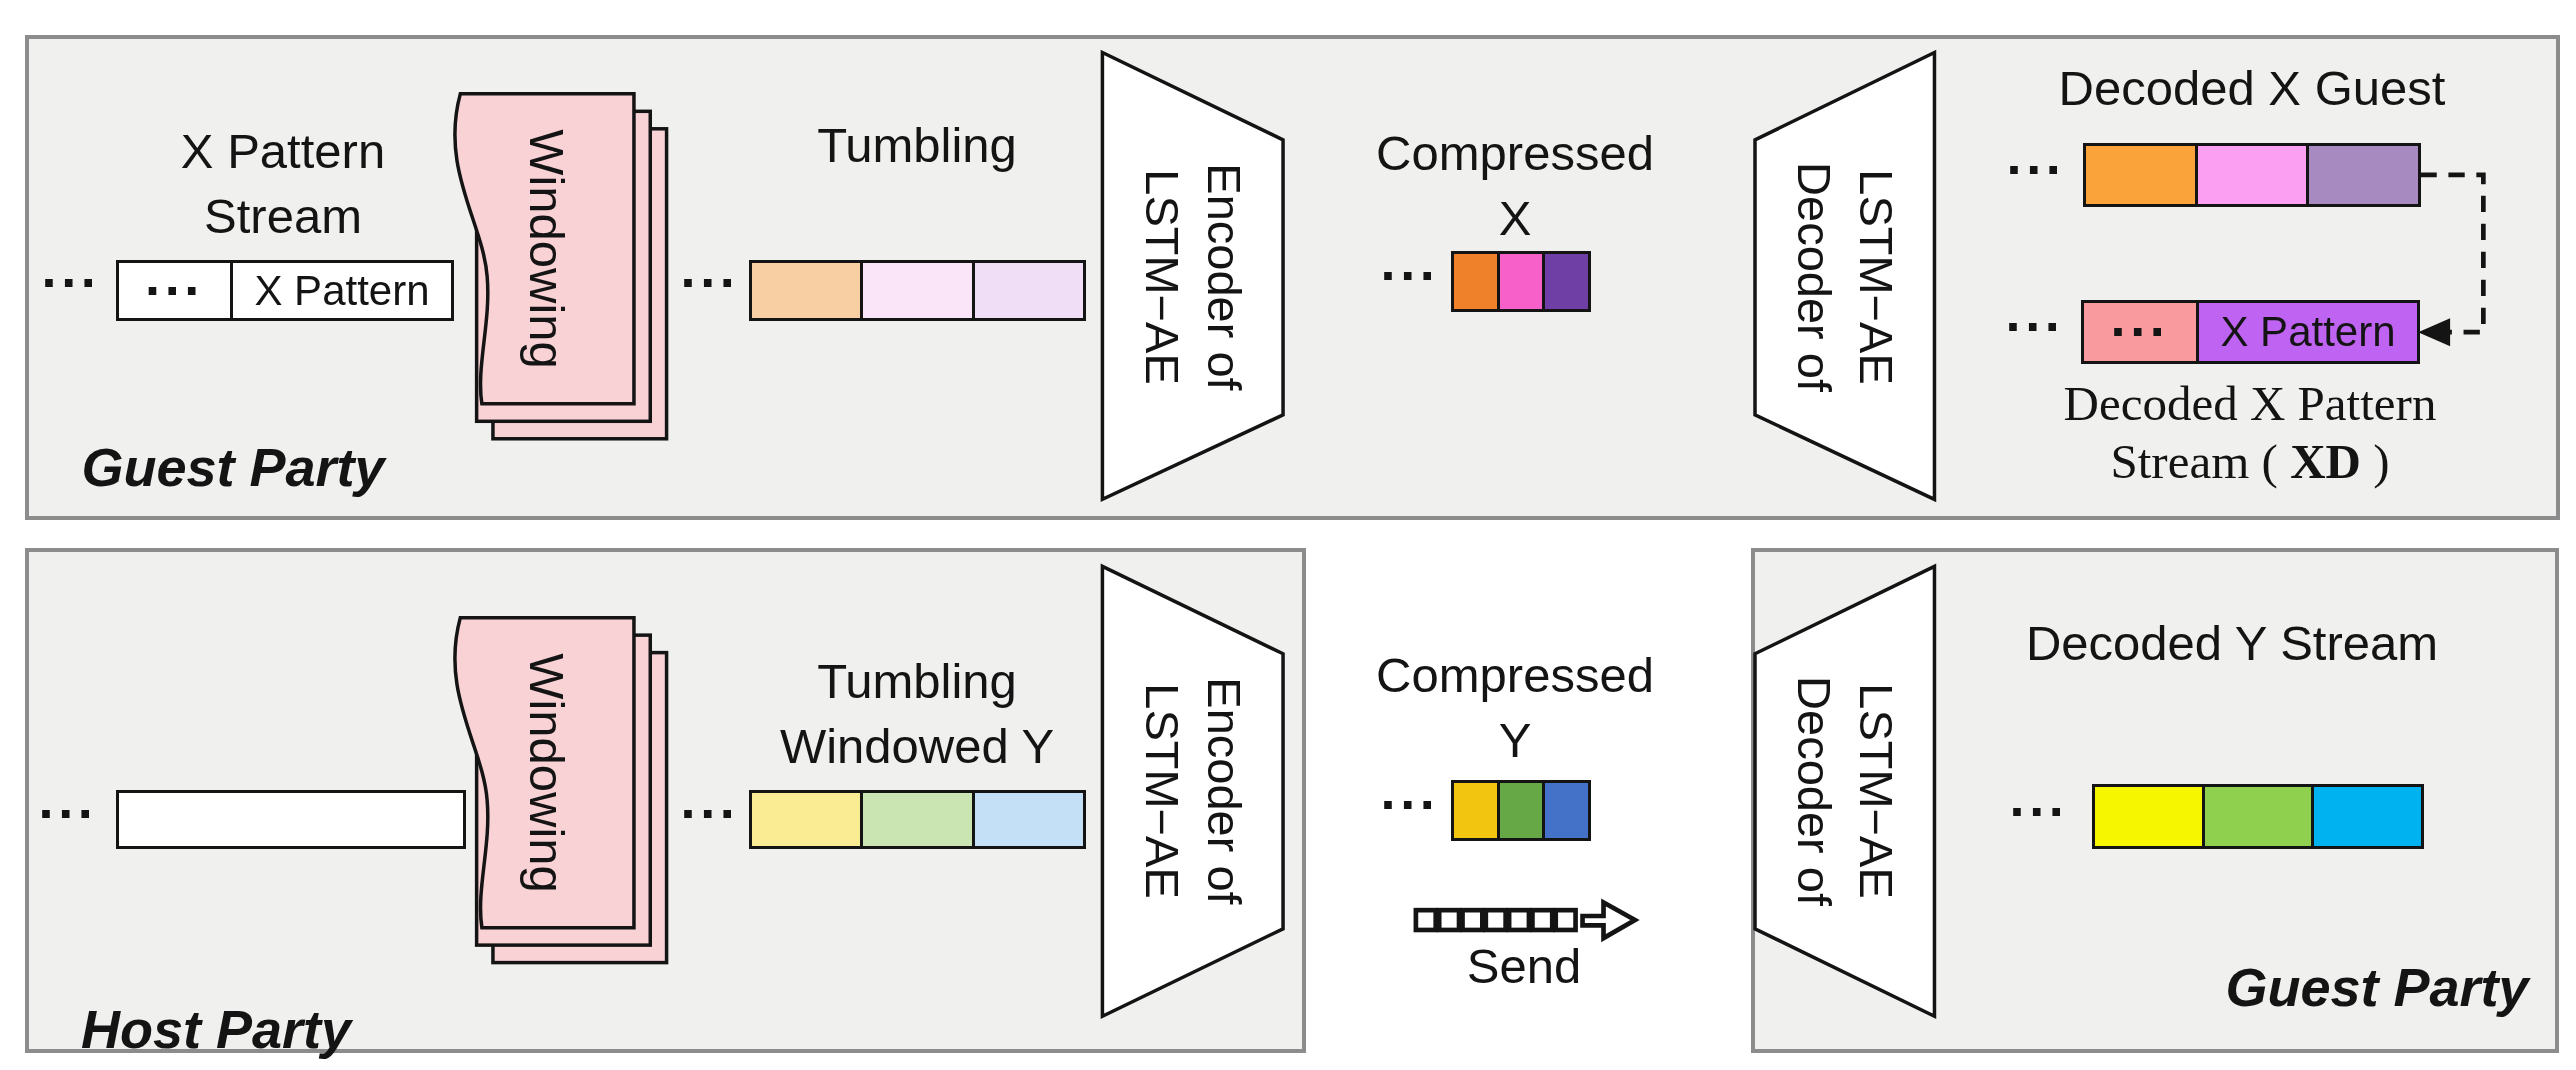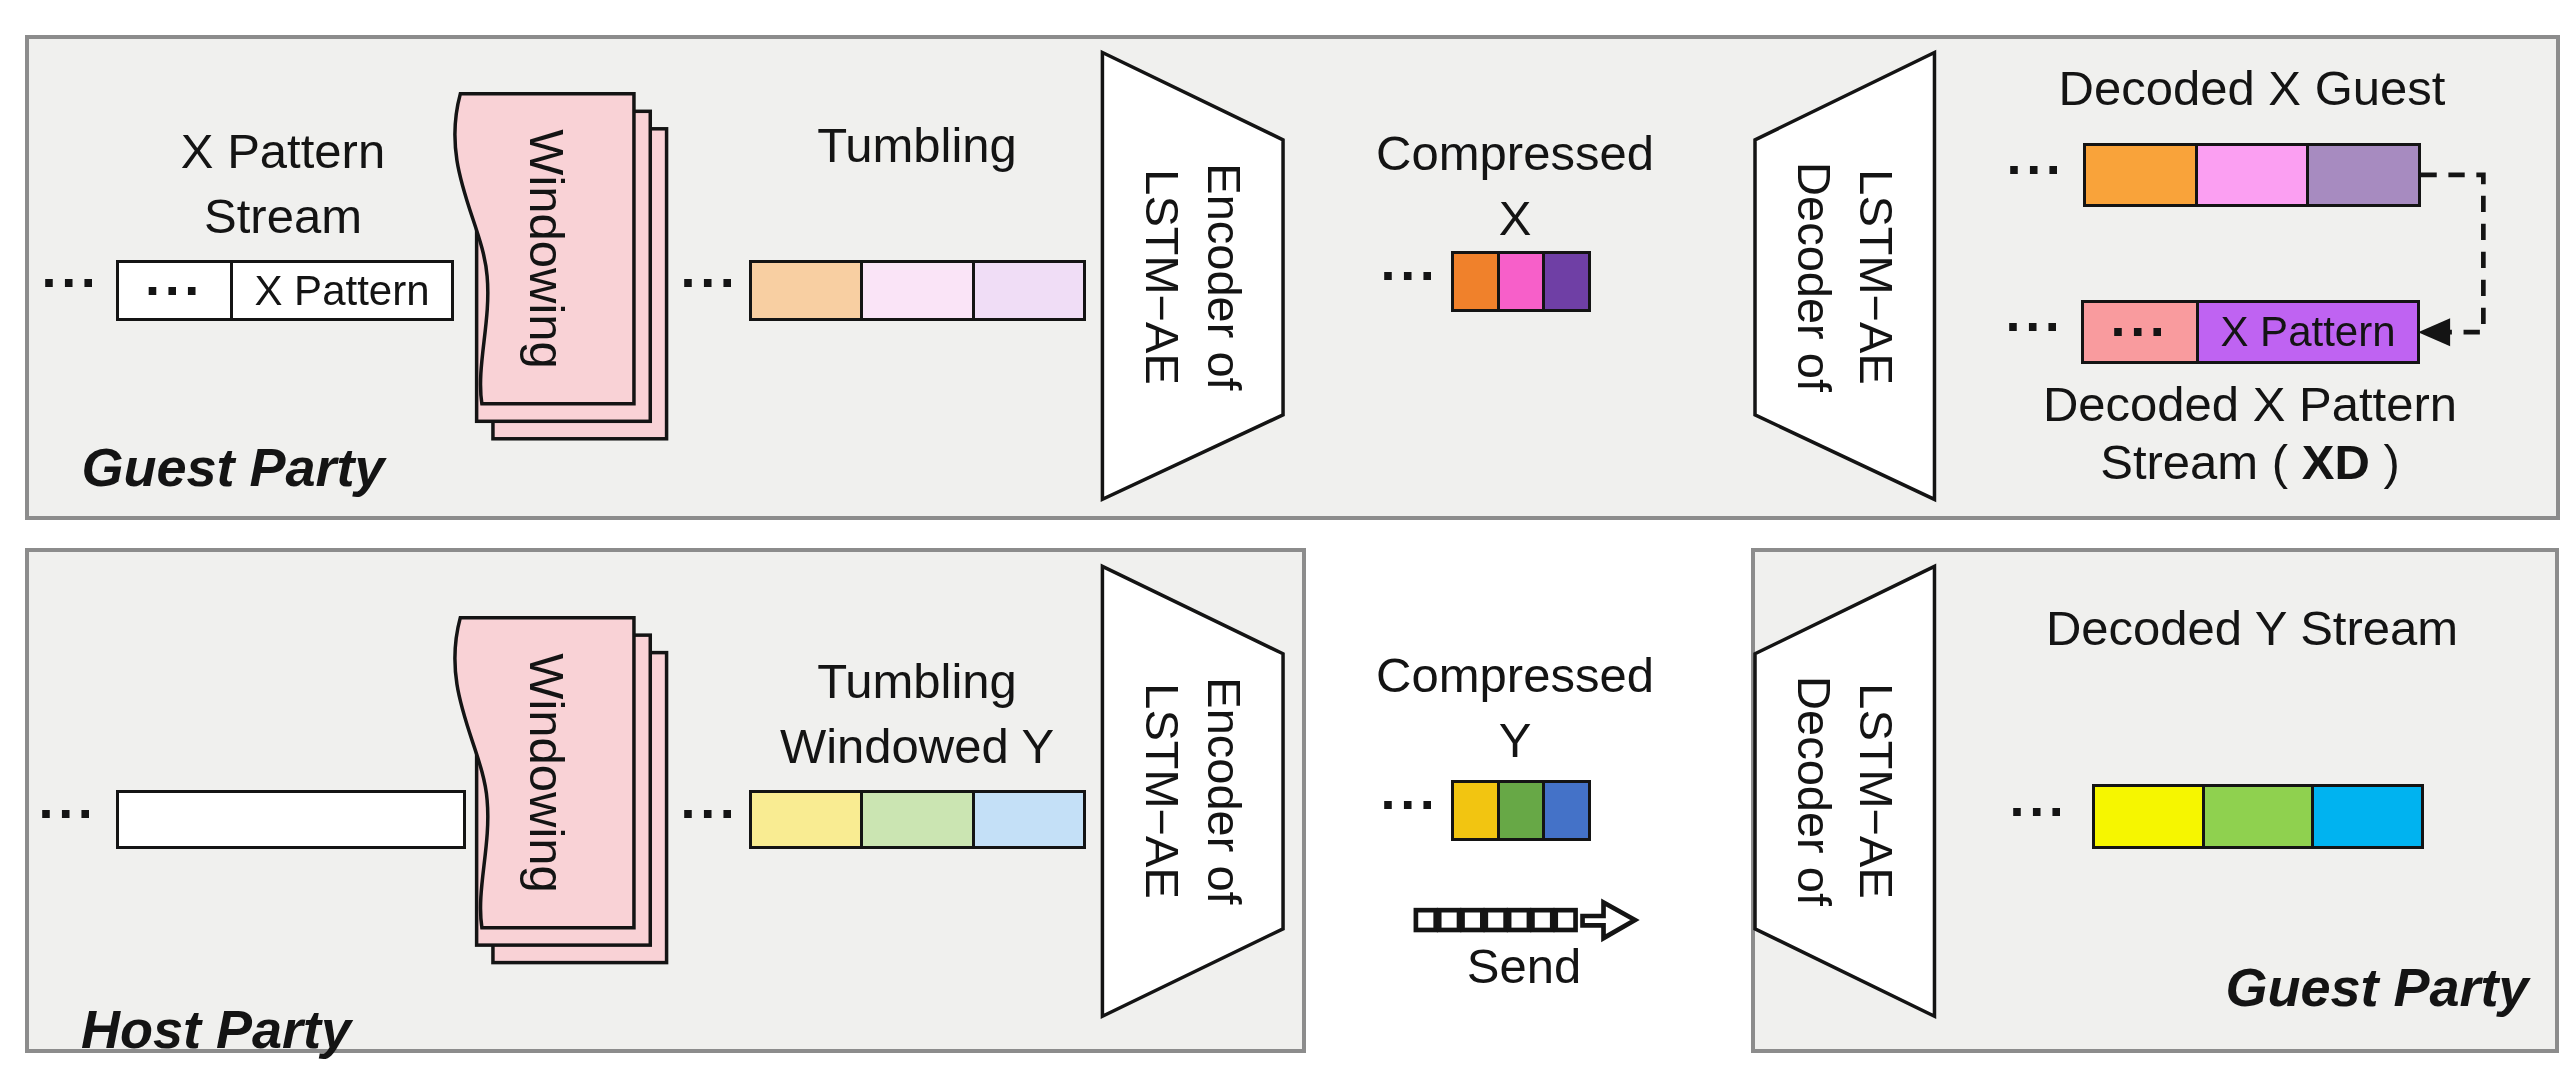--- a/index.html
+++ b/index.html
@@ -158,21 +158,21 @@
 
   <div class="bar" style="left:2081px; top:300px; width:339px; height:64px;">
     <div class="seg" style="flex: 0 0 112px; background-color: rgb(249, 155, 158);">
       <span class="celldots">...</span>
     </div>
     <div class="seg" style="background-color: rgb(191, 99, 242);">
       <span class="cellt">X Pattern</span>
     </div>
   </div>
 
-  <div class="cap" style="left:2250px; top:375px;">
+  <div class="cap" style="left:2250px; top:375px;font-family:Liberation Serif, serif;">
     <div>Decoded X Pattern</div>
     <div><span>Stream ( </span><span class="b">XD</span><span> )</span></div>
   </div>
 
   <div class="party" style="left:233px; top:436px; transform:translateX(-50%);">Guest Party</div>
 
 
   <div class="dots" style="left:68px; top:819px;">...</div>
 
   <div class="bar" style="left:116px; top:790px; width:350px; height:59px;">
@@ -216,21 +216,21 @@
     <div class="seg" style="background-color: rgb(68, 114, 200);"></div>
   </div>
 
   <div class="lbl" style="left:1524px; top:934px;">Send</div>
 
   <div class="rot" style="left:1623px; top:721px; width:443px; height:140px;">
     <div class="rline">LSTM−AE</div>
     <div class="rline">Decoder of</div>
   </div>
 
-  <div class="lbl" style="left:2232px; top:596px;margin-left:20px;">
+  <div class="lbl" style="left:2232px; top:611px;">
     <div>Decoded Y Stream</div>
   </div>
 
   <div class="dots" style="left:2039px; top:817px;">...</div>
 
   <div class="bar" style="left:2092px; top:784px; width:332px; height:65px;">
     <div class="seg" style="background-color: rgb(246, 246, 0);"></div>
     <div class="seg" style="background-color: rgb(143, 209, 79);"></div>
     <div class="seg" style="background-color: rgb(0, 179, 240);"></div>
   </div>

